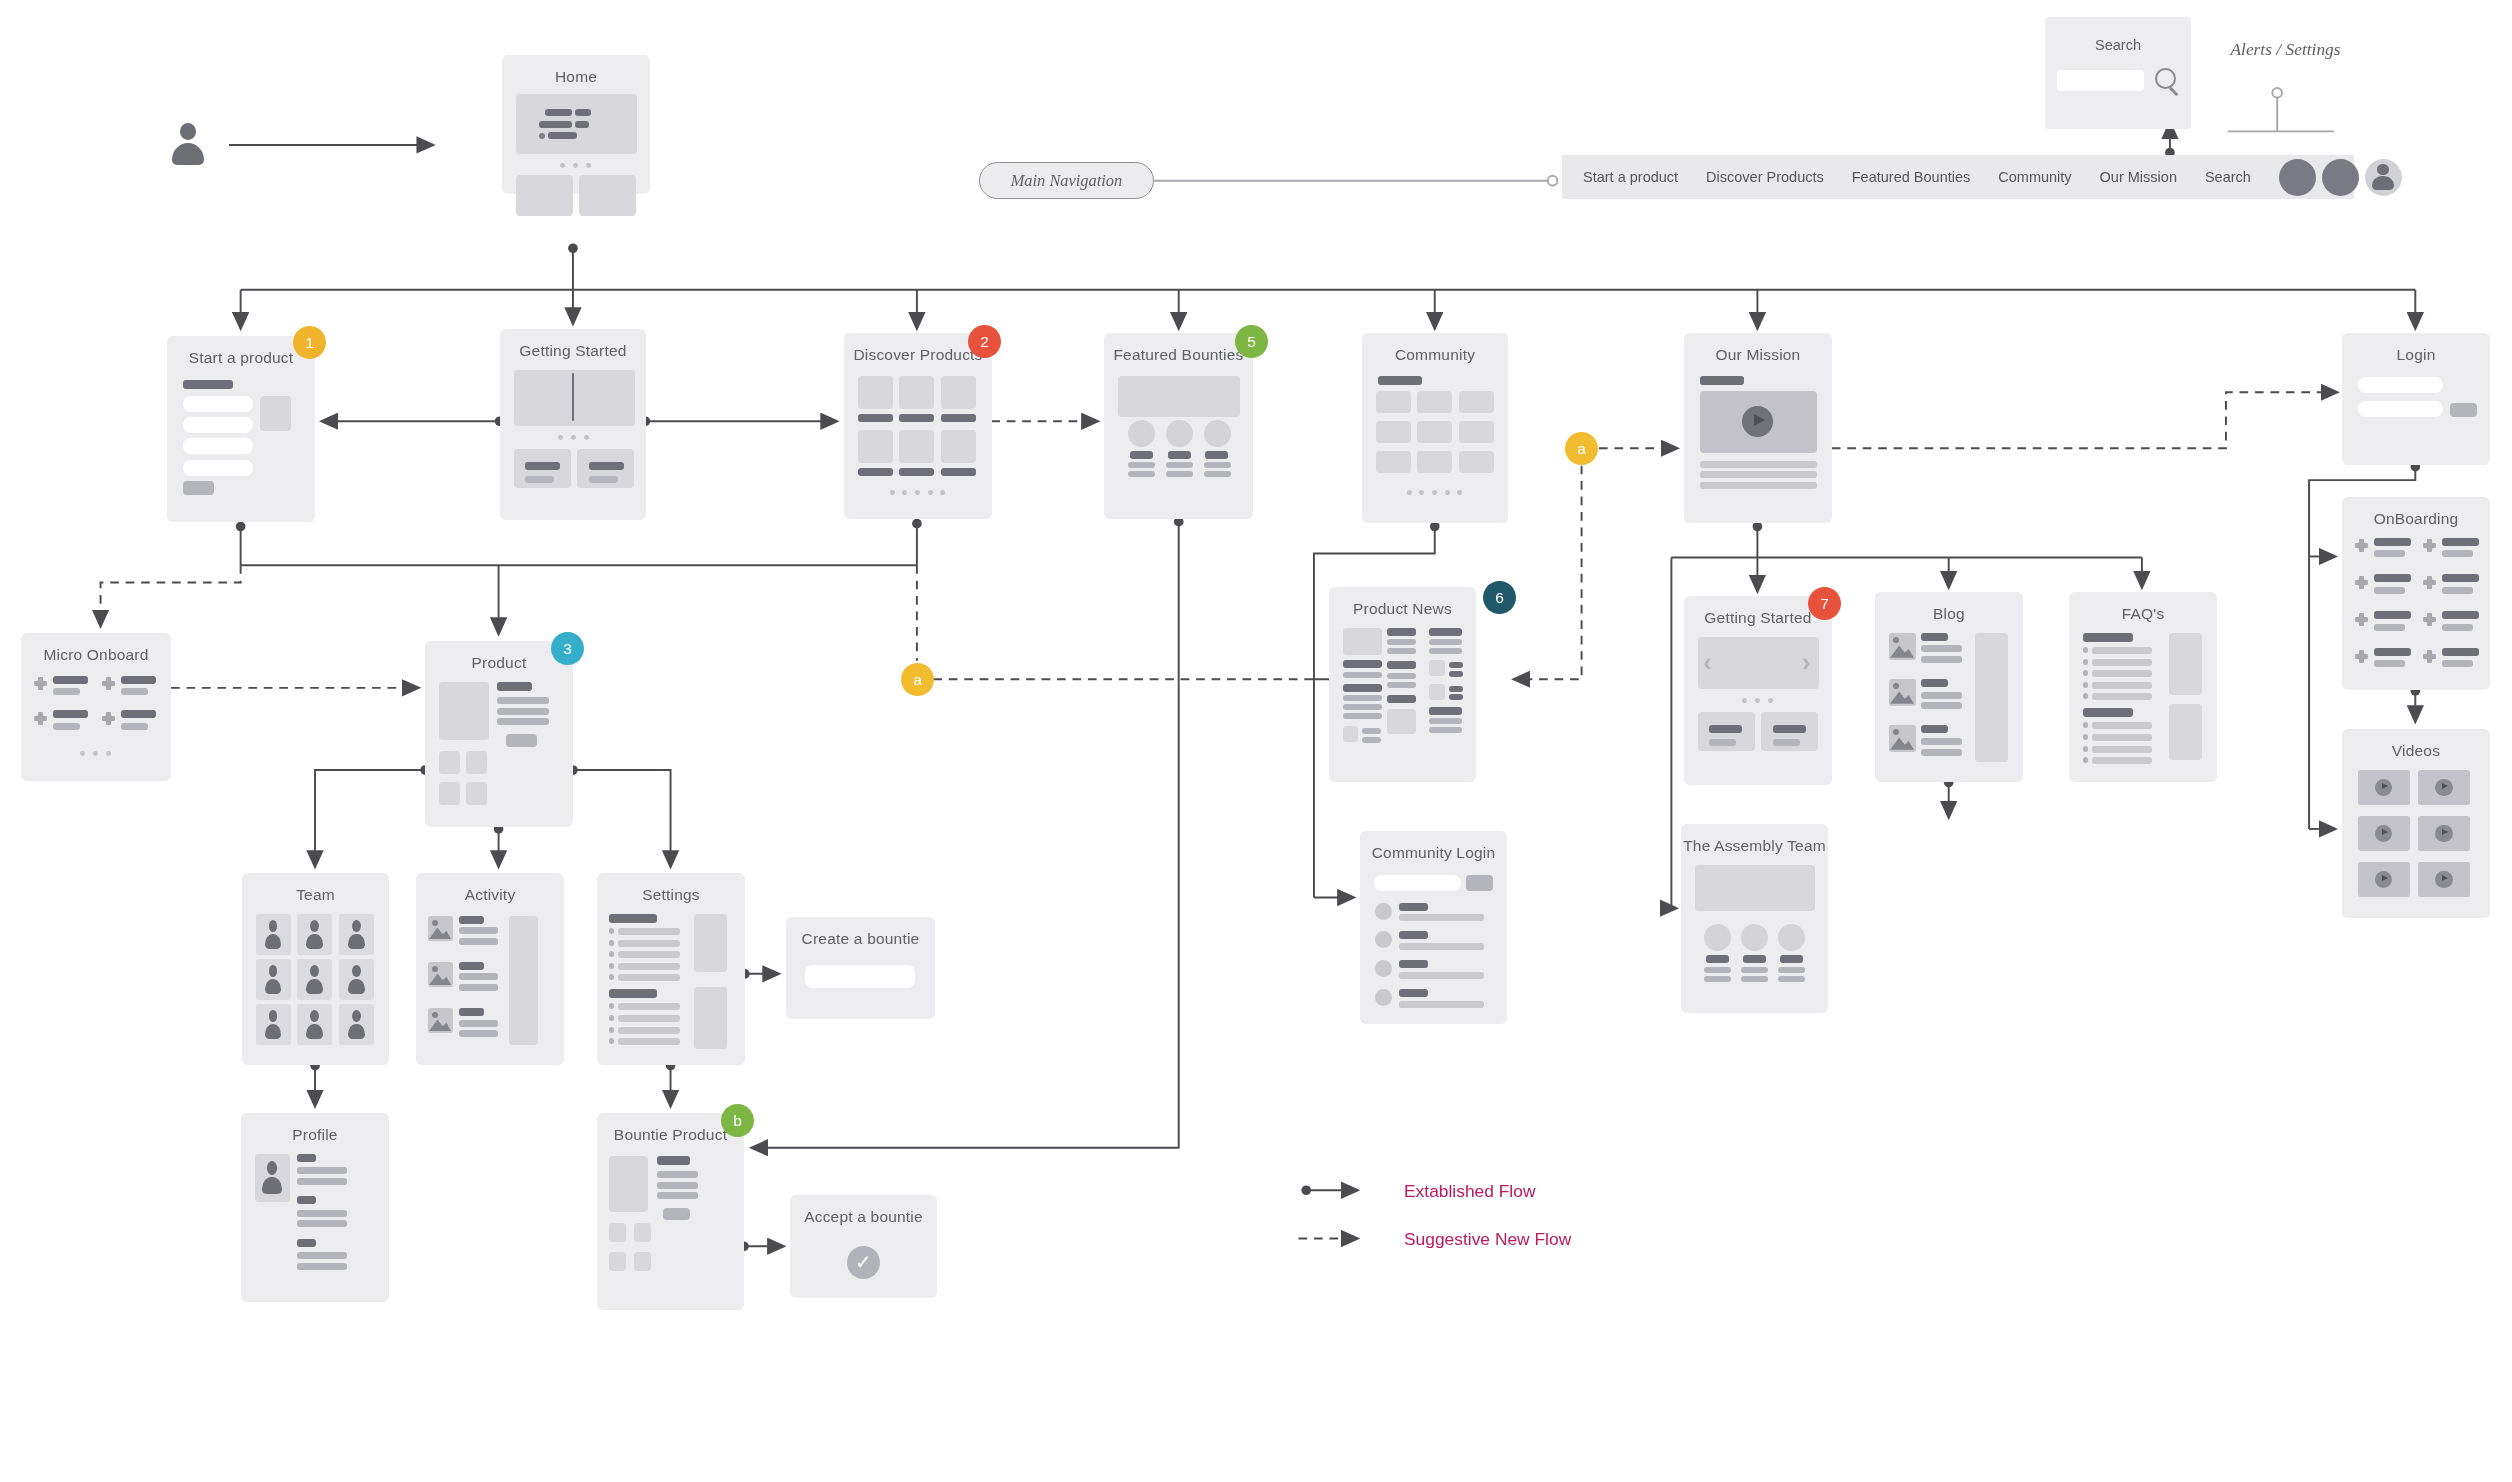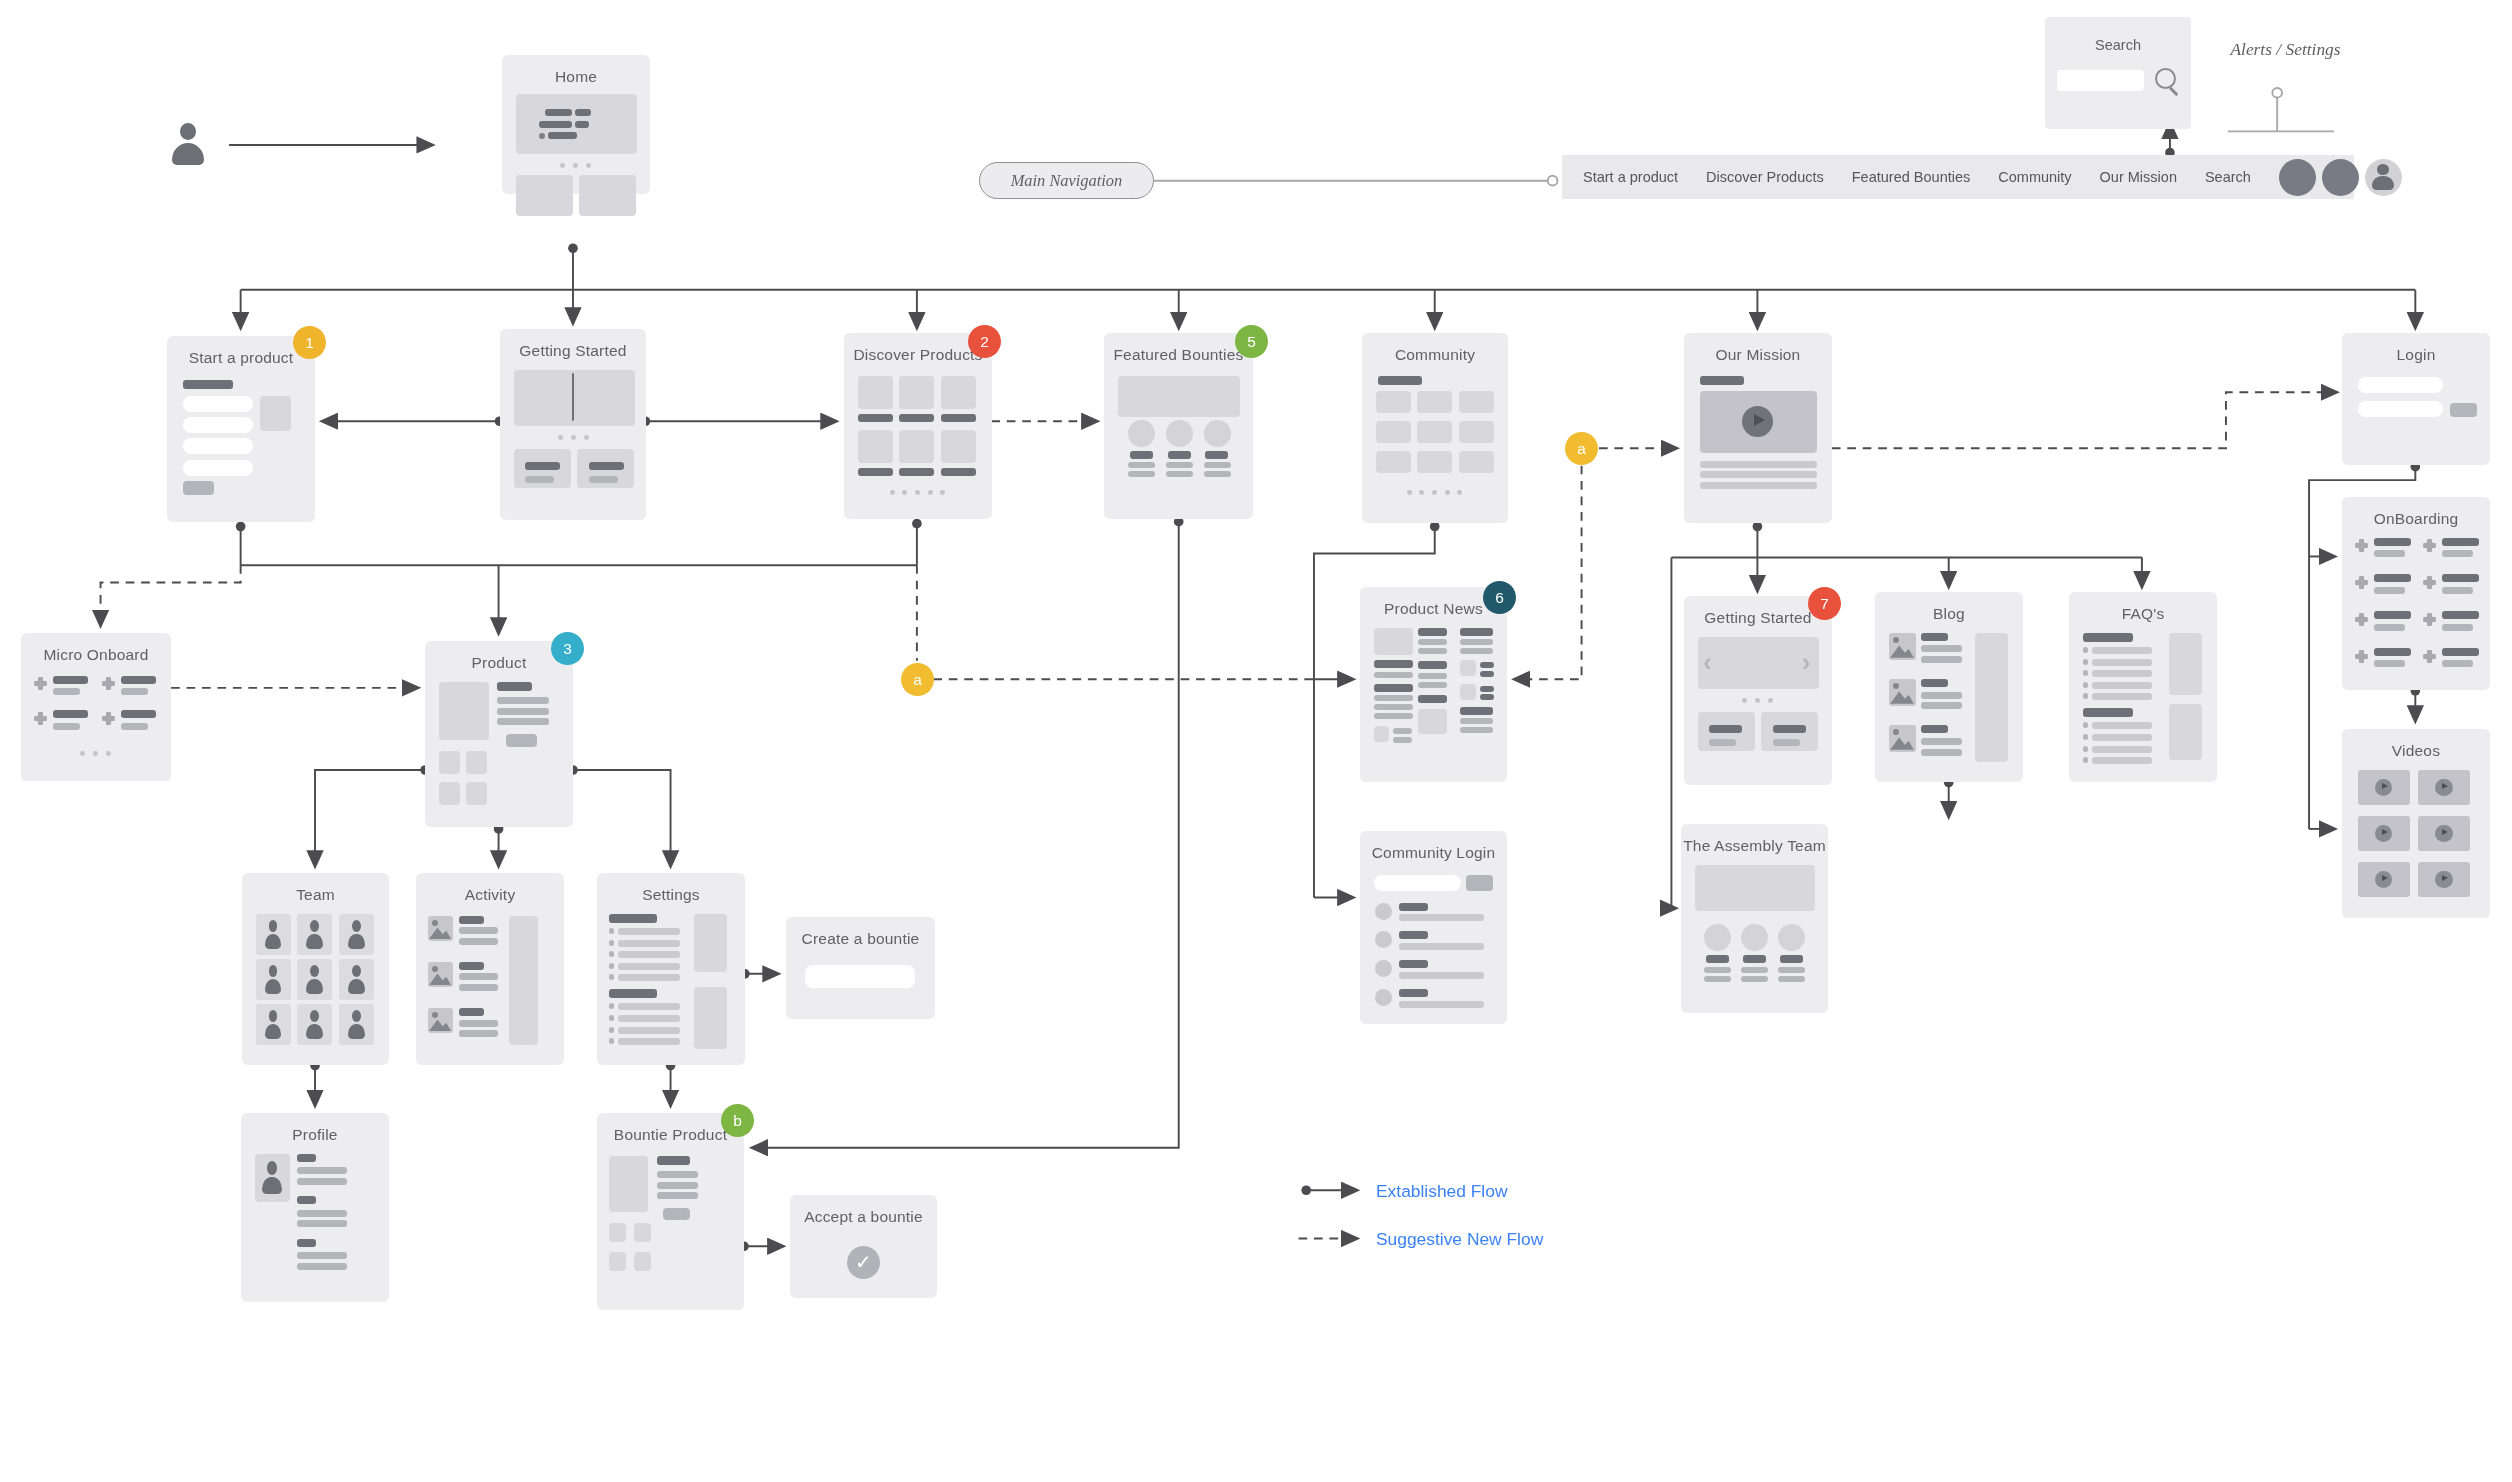--- a/index.html
+++ b/index.html
@@ -51,21 +51,21 @@
   #pill{position:absolute;left:979px;top:162px;width:175px;height:37px;background:#ececee;
     border:1.9px solid #8f8f96;border-radius:20px;z-index:2;text-align:center;line-height:35px;
     font-family:"Liberation Serif",serif;font-style:italic;font-size:16.4px;color:#5f5f65;box-sizing:border-box;}
   #navbar{position:absolute;left:1562px;top:155px;width:792px;height:44px;background:#e9e9eb;z-index:2;
     display:flex;align-items:center;padding:0 0 0 21px;box-sizing:border-box;}
   #navbar .ni{font-size:14.5px;color:#55555b;margin-right:28px;white-space:nowrap;}
   #navbar .ncir{width:37px;height:37px;border-radius:50%;background:#7a7a85;margin-right:5.8px;flex:none;}
   #navbar .nava{width:37px;height:37px;border-radius:50%;background:#d2d2d6;position:relative;flex:none;overflow:hidden;}
   #userIcon{position:absolute;left:166px;top:120px;width:44px;height:48px;z-index:2;}
   
-  .legendLbl{position:absolute;font-size:17.4px;color:#3b82f6;z-index:2;}
+  .legendLbl{position:absolute;font-size:17.4px;color:#be185d;z-index:2;margin-left:28px;}
   #bigTitle{position:absolute;left:1681px;top:1172px;font-size:41px;color:#2f6e7e;letter-spacing:1px;z-index:2;}
 </style>
 </head>
 <body>
 
 <div id="canvas">
 
   <svg class="wires" width="2512" height="1482" viewBox="0 0 2600 1534">
     <defs>
       <marker id="ah" markerWidth="11" markerHeight="9" refX="8" refY="4.5" orient="auto">
@@ -360,21 +360,21 @@
         <i class="shp x" style="left: 41px; top: 110px; width: 21px; height: 23px;"></i>
         <i class="shp x" style="left: 13.5px; top: 141px; width: 21px; height: 23px;"></i>
         <i class="shp x" style="left: 41px; top: 141px; width: 21px; height: 23px;"></i>
         <i class="shp d" style="left: 72px; top: 41px; width: 35px; height: 8.7px;"></i>
         <i class="shp m" style="left: 72px; top: 56px; width: 52px; height: 6.8px;"></i>
         <i class="shp m" style="left: 72px; top: 67px; width: 52px; height: 6.8px;"></i>
         <i class="shp m" style="left: 72px; top: 77px; width: 52px; height: 6.8px;"></i>
         <i class="shp btn" style="left: 81px; top: 93px; width: 31px; height: 12.6px;"></i>
       </div>
     </div>
-  <div class="card" style="left:1360px;top:587px;width:147px;height:195px;">
+  <div class="card" style="left:1329px;top:587px;width:147px;height:195px;">
     <div class="ct">Product News</div>
       <div class="decor">
         <i class="shp x" style="left: 13.5px; top: 41px; width: 39px; height: 27px;"></i>
         <i class="shp d" style="left: 13.5px; top: 73px; width: 39px; height: 7.7px;"></i>
         <i class="shp m" style="left: 13.5px; top: 85px; width: 39px; height: 5.8px;"></i>
         <i class="shp d" style="left: 13.5px; top: 97px; width: 39px; height: 7.7px;"></i>
         <i class="shp m" style="left: 13.5px; top: 108px; width: 39px; height: 5.8px;"></i>
         <i class="shp m" style="left: 13.5px; top: 117px; width: 39px; height: 5.8px;"></i>
         <i class="shp m" style="left: 13.5px; top: 126px; width: 39px; height: 5.8px;"></i>
         <i class="shp x" style="left: 13.5px; top: 139px; width: 15.5px; height: 15.5px;"></i>

